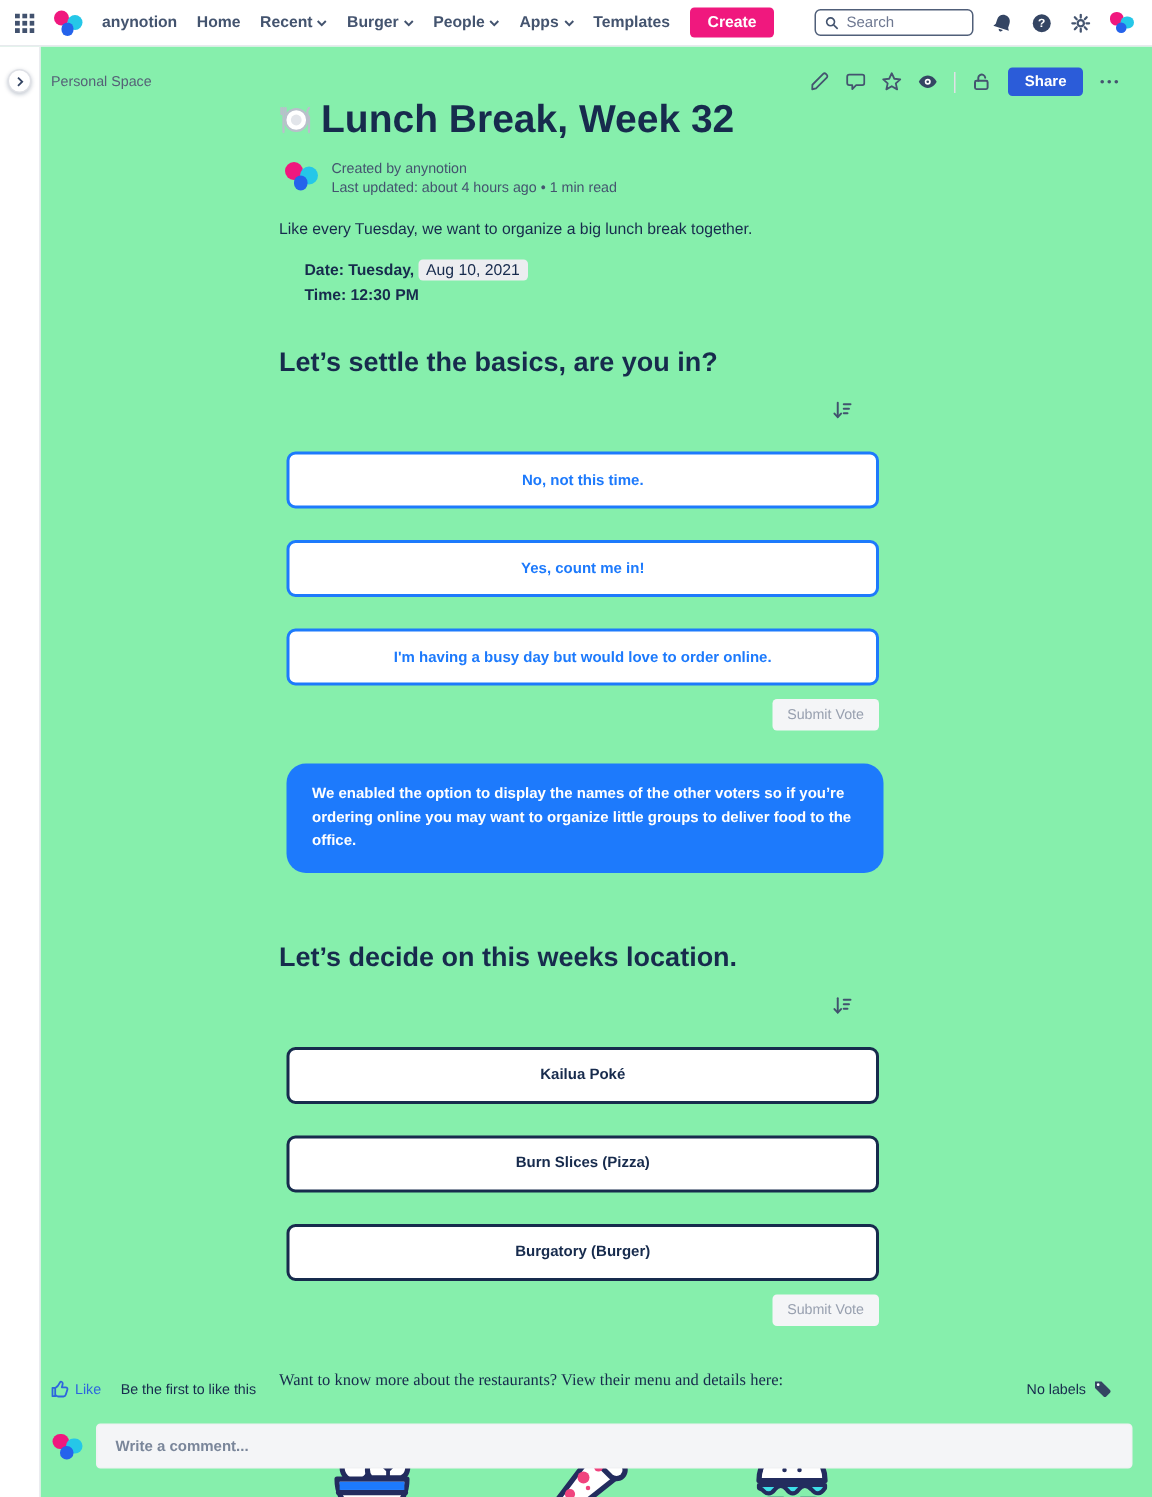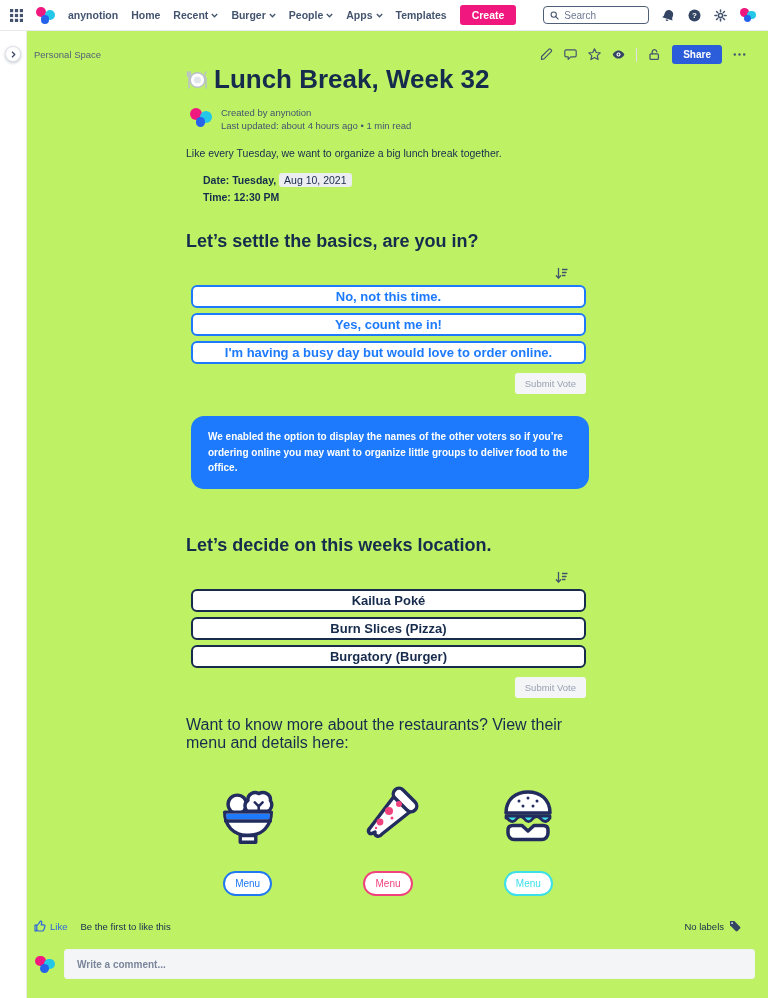--- a/index.html
+++ b/index.html
@@ -1,18 +1,18 @@
 <!DOCTYPE html>
 <html><head>
 <meta charset="utf-8">
 <style>
   * { margin:0; padding:0; box-sizing:border-box; }
   html,body { background:#fff; }
   #screen {
-    position:relative; width:768px; height:998px; background:#bef264; overflow:hidden;
+    position:relative; width:768px; height:998px; background:#86efac; overflow:hidden;
     font-family:"Liberation Sans", sans-serif; color:#172B4D;
   }
   
   .topnav { position:absolute; top:0; left:0; width:768px; height:31px; background:#fff;
     border-bottom:1px solid #E8EAEE; display:flex; align-items:center; padding:0 12px 0 10px; gap:13px; z-index:6; }
   .navlink { font-size:10.5px; font-weight:600; color:#44546F; display:flex; align-items:center; gap:3px; cursor:pointer; white-space:nowrap; }
   .create-btn { background:#F0187E; color:#fff; font-size:10.5px; font-weight:700; padding:4px 12px; border-radius:3px; border:none; font-family:inherit; cursor:pointer; }
   .spacer { flex:1; }
   .searchbox { display:flex; align-items:center; gap:5px; border:1.5px solid #505F79; border-radius:4px; height:18px; width:106px; padding:0 6px; background:#fff; }
   .searchbox input { border:none; outline:none; width:100%; font-size:10px; color:#44546F; background:transparent; font-family:inherit; }
@@ -41,30 +41,30 @@
   .page-title { display:flex; align-items:center; gap:6px; font-size:26px; font-weight:600; color:#172B4D; }
   .byline { margin-top:11px; margin-left:4px; display:flex; gap:9px; align-items:flex-start; }
   .byline-text { font-size:9.5px; color:#44546F; line-height:13px; }
   .intro { margin-top:15px; font-size:10.5px; color:#172B4D; }
   .datetime { margin-top:13px; margin-left:17px; font-size:10.5px; font-weight:700; line-height:17px; color:#172B4D; }
   .date-chip { background:#ECEDF0; border-radius:3px; padding:1px 5px; font-weight:400; }
   .section { font-size:18px; font-weight:600; color:#172B4D; }
   .mt-h2a { margin-top:25px; } .mt-h2b { margin-top:46px; }
   .sort-row { display:flex; justify-content:flex-end; padding-right:18px; margin-top:15px; }
   .poll { margin-left:5px; width:395px; }
-  .opt { height:23px; border-radius:6px; display:flex; align-items:center; justify-content:center;
-    font-size:13px; font-weight:700; margin-top:5px; background:#fff; cursor:pointer; }
+  .opt { height:38px; border-radius:6px; display:flex; align-items:center; justify-content:center;
+    font-size:10px; font-weight:700; margin-top:21px; background:#fff; cursor:pointer; }
   .opt-blue { border:2px solid #1D7AFC; color:#1D7AFC; }
   .opt-navy { border:2px solid #172B4D; color:#172B4D; }
   .submit-row { display:flex; justify-content:flex-end; margin-top:9px; }
   .submit-btn { background:#F4F5F7; color:#99A1B0; font-size:9.5px; padding:5px 10px; border-radius:3px; border:none; font-family:inherit; }
   .info-panel { margin-top:22px; margin-left:5px; width:398px; background:#1D7AFC; border-radius:13px;
     padding:13px 17px; color:#fff; font-weight:700; font-size:10px; line-height:15.5px; }
   .note { margin-top:9px; font-size:10px; color:#172B4D; }
-  .resto-text { margin-top:18px; font-size:16px; color:#172B4D; }
+  .resto-text { margin-top:30px; font-size:11px; color:#172B4D;font-family:Liberation Serif, serif; }
   .menu-row { margin-top:27px; display:flex; gap:21px; padding-left:2px; }
   .menu-card { width:120px; display:flex; flex-direction:column; align-items:center; }
   .icon-wrap { height:74px; display:flex; align-items:center; justify-content:center; }
   .menu-btn { margin-top:18px; height:25px; min-width:48px; padding:0 10px; border-radius:13px; background:#fff;
     display:flex; align-items:center; justify-content:center; font-size:10px; cursor:pointer; }
   .mb-blue { border:2px solid #2179F2; color:#2179F2; }
   .mb-pink { border:2px solid #F0437E; color:#F0437E; }
   .mb-cyan { border:2px solid #3DDFE8; color:#3DDFE8; }
   .end-divider { margin-top:53px; margin-left:3px; width:412px; border-top:2px solid #EBECF0; }
   

